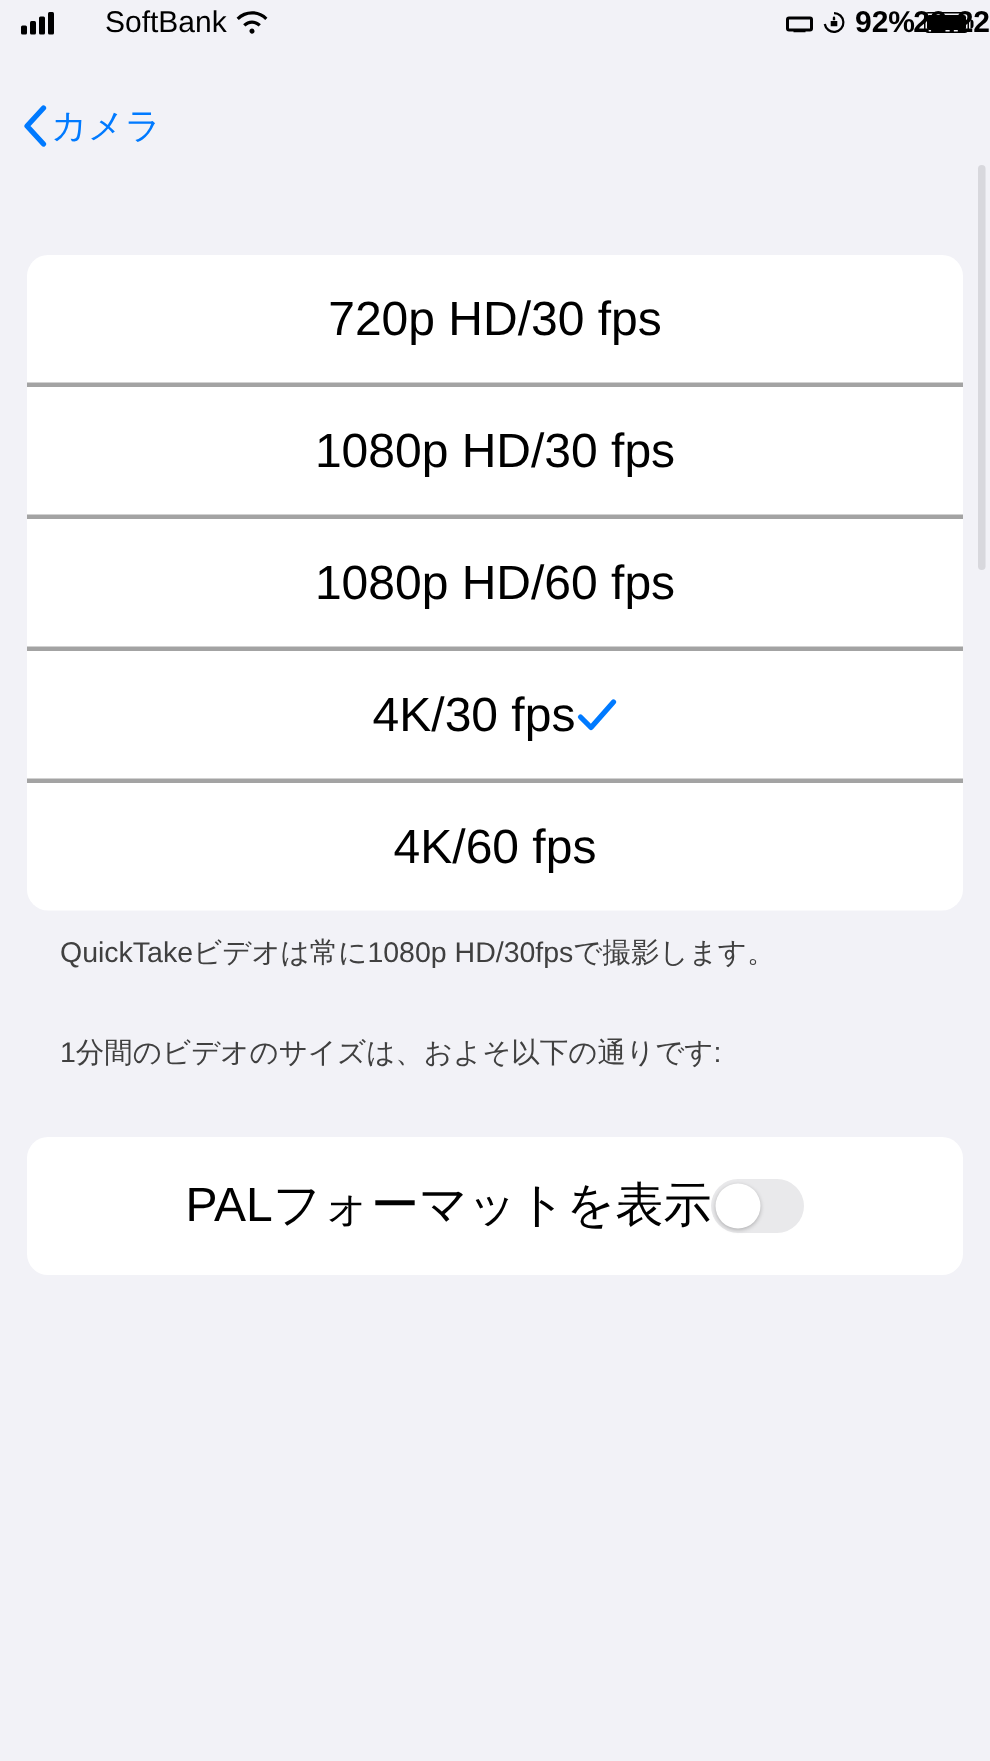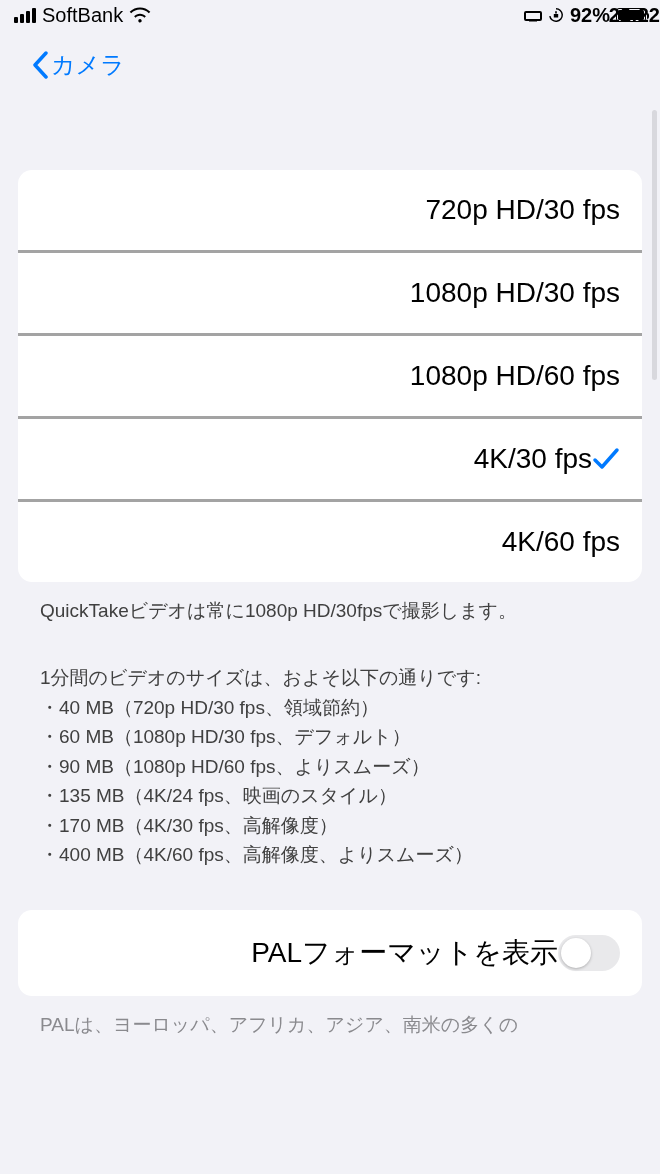--- a/index.html
+++ b/index.html
@@ -24,60 +24,60 @@
     font-weight: 600;
   }
   .status-left, .status-right { display: flex; align-items: center; gap: 6px; }
   .status-center { position: absolute; left: 4px; right: 0; text-align: right; pointer-events: none; }
   .signal-bars { display: inline-flex; align-items: flex-end; gap: 2px; }
   .signal-bars span { width: 4px; background: #000; border-radius: 1px; }
   .signal-bars span:nth-child(1){height:6px}
   .signal-bars span:nth-child(2){height:9px}
   .signal-bars span:nth-child(3){height:12px}
   .signal-bars span:nth-child(4){height:15px}
-  .carrier { font-weight: 400; font-size: 20px; }
+  .carrier { font-weight: 400; font-size: 20px; margin-left: 28px; }
   .wifi-icon svg { display:block; }
   .battery {
     width: 30px; height: 14px; border: 1.5px solid #000; border-radius: 3px;
     position: relative; display: inline-block;
   }
   .battery::after { content:""; position:absolute; right:-4px; top:4px; width:2.5px; height:6px; background:#000; border-radius:0 2px 2px 0;}
   .battery .level { position:absolute; left:1px; top:1px; bottom:1px; background:#000; border-radius:1.5px; }
   .lock-icon, .dnd-icon { display:inline-flex; }
 
   
   .nav-bar {
     height: 70px;
     display: flex;
-    align-items: center;
+    align-items: flex-end;
     position: relative;
-    padding: 0 31px;
+    padding: 0 14px;
   }
   .back-button {
     display: flex; align-items: center; color: #007aff;
     font-size: 24px; gap: 2px;
   }
   .back-chevron svg { display:block; }
   .nav-title {
     position: absolute; left:0; right:0; text-align:center;
     font-size: 24px; font-weight: 700; pointer-events:none;
   }
 
   
   .content { padding: 0 18px; }
   .group {
     background: #fff;
     border-radius: 14px;
     margin-top: 70px;
     overflow: hidden;
   }
   .row {
-    display:flex; align-items:center; justify-content:flex-end;
+    display:flex; align-items:center; justify-content:center;
     padding: 24px 22px;
-    font-size: 28px;
+    font-size: 32px;
     font-weight: 400;
   }
   .row + .row { border-top: 3px solid #a3a3a3; }
   .check { color:#007aff; }
   .check svg { display:block; }
 
   .footer-text {
     padding: 14px 22px 0 22px;
     color: #404040;
     font-size: 19px;
@@ -178,35 +178,26 @@
       </span>
     </div>
     <div class="row">
       <span>4K/60 fps</span>
     </div>
   </div>
 
   <div class="footer-text">QuickTakeビデオは常に1080p HD/30fpsで撮影します。</div>
   <div class="footer-text footer-intro">
     <div>1分間のビデオのサイズは、およそ以下の通りです:</div>
-    <ul>
-      <li>40 MB（720p HD/30 fps、領域節約）</li>
-      <li>60 MB（1080p HD/30 fps、デフォルト）</li>
-      <li>90 MB（1080p HD/60 fps、よりスムーズ）</li>
-      <li>135 MB（4K/24 fps、映画のスタイル）</li>
-      <li>170 MB（4K/30 fps、高解像度）</li>
-      <li>400 MB（4K/60 fps、高解像度、よりスムーズ）</li>
-    </ul>
   </div>
 
   <div class="group group2">
     <div class="row">
       <span>PALフォーマットを表示</span>
       <span class="toggle">
           <span class="knob"></span>
         </span>
     </div>
   </div>
 
-  <div class="cutoff">PALは、ヨーロッパ、アフリカ、アジア、南米の多くの</div>
 </div>
 
 <div class="scroll-indicator"></div>
 
 </body></html>

